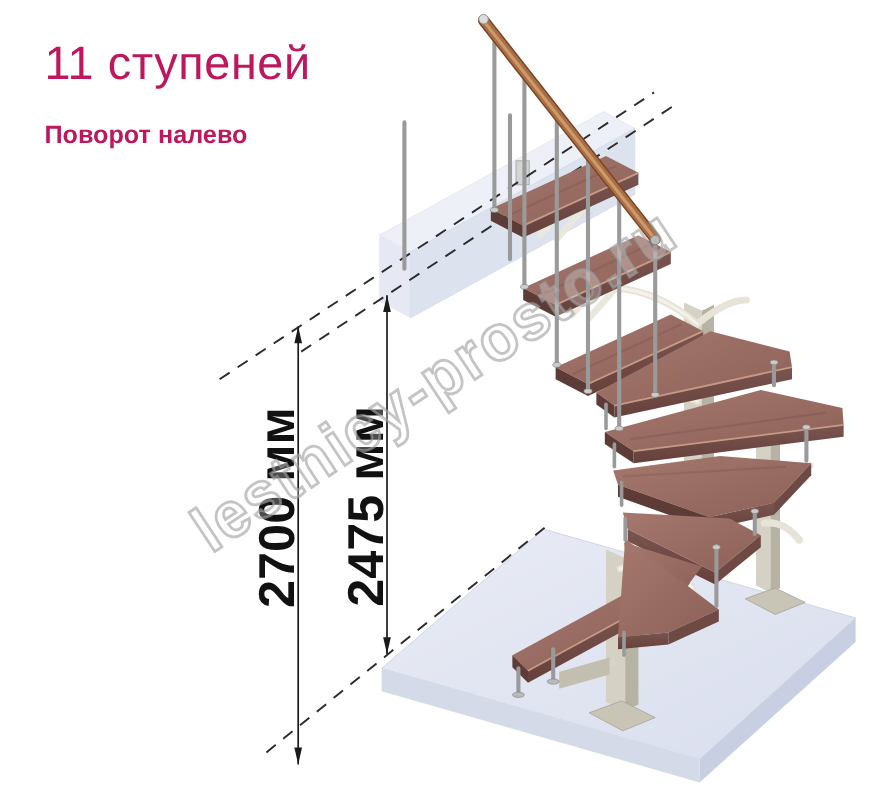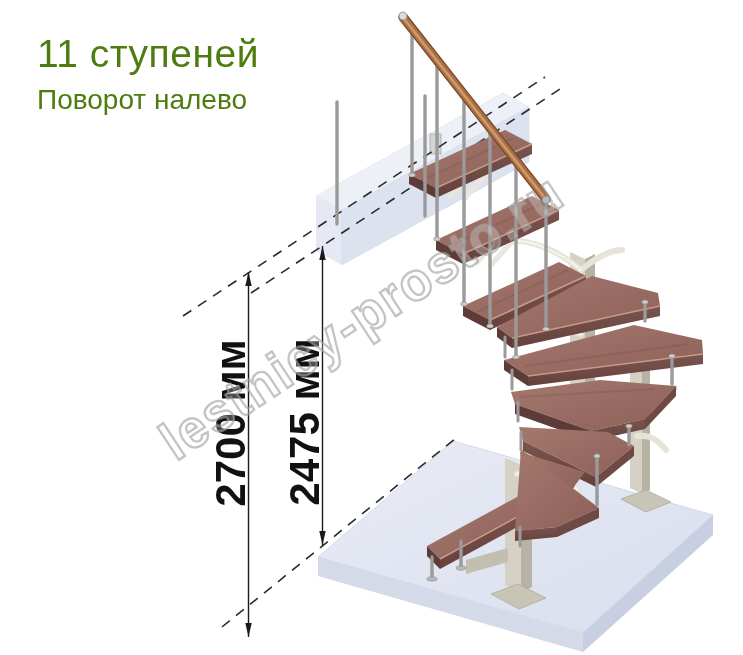--- a/index.html
+++ b/index.html
@@ -1,21 +1,21 @@
 <!DOCTYPE html>
 <html><head>
 <meta charset="utf-8">
 <style>
   html,body{margin:0;padding:0;background:#ffffff;}
   body{width:743px;height:655px;position:relative;overflow:hidden;
        font-family:"Liberation Sans", sans-serif;}
   .stage{position:absolute;inset:0;background:#ffffff;}
-  .title-block{position:absolute;left:37px;top:34px;color:#4d7c0f;z-index:5;}
+  .title-block{position:absolute;left:37px;top:34px;color:#be185d;z-index:5;}
   .title-block .main{font-size:39px;font-weight:400;letter-spacing:.5px;line-height:1.05;}
-  .title-block .sub{font-size:28px;font-weight:400;margin-top:9px;}
+  .title-block .sub{font-size:21px;font-weight:700;margin-top:26px;}
   svg text{font-family:"Liberation Sans", sans-serif;}
   .dim-label{font-size:42px;font-weight:bold;fill:#111111;}
   .watermark{font-size:54px;font-weight:bold;letter-spacing:2px;
              fill:#ffffff;fill-opacity:.25;stroke:#9f9f9f;stroke-opacity:.62;stroke-width:2.4px;}
 </style>
 </head>
 <body>
 
 <div class="stage">
 

